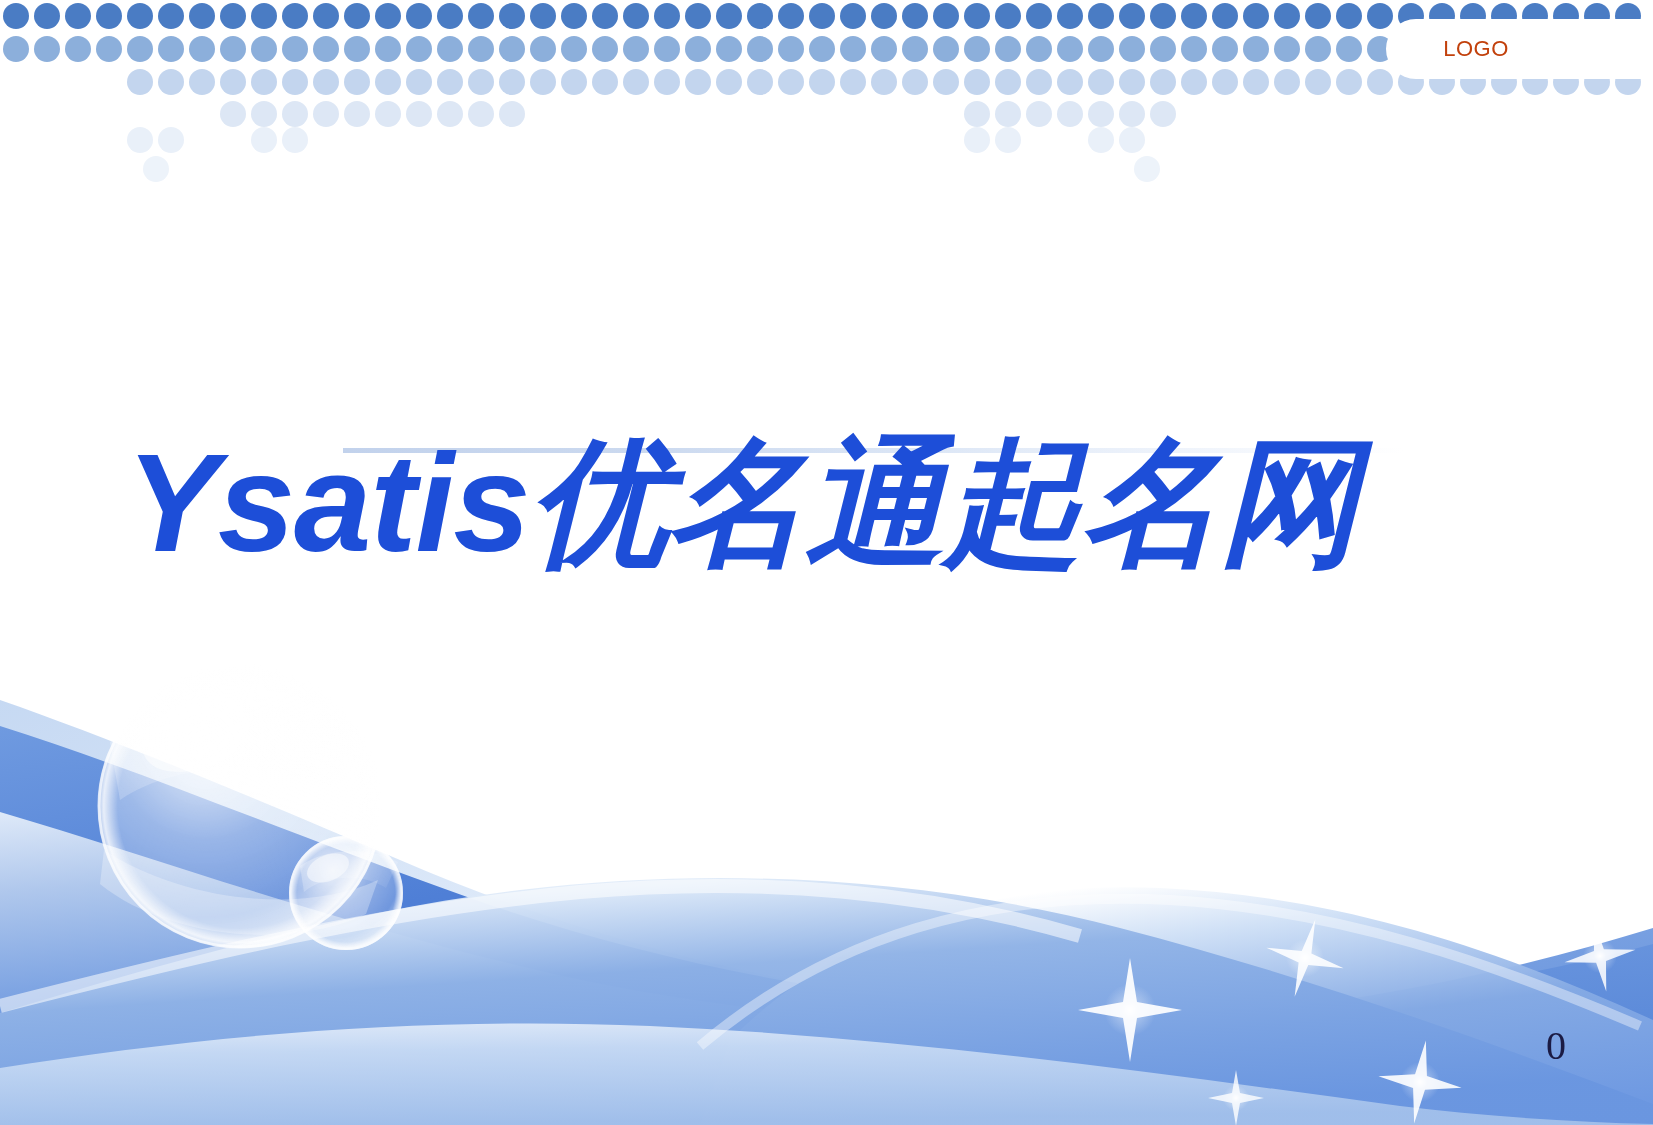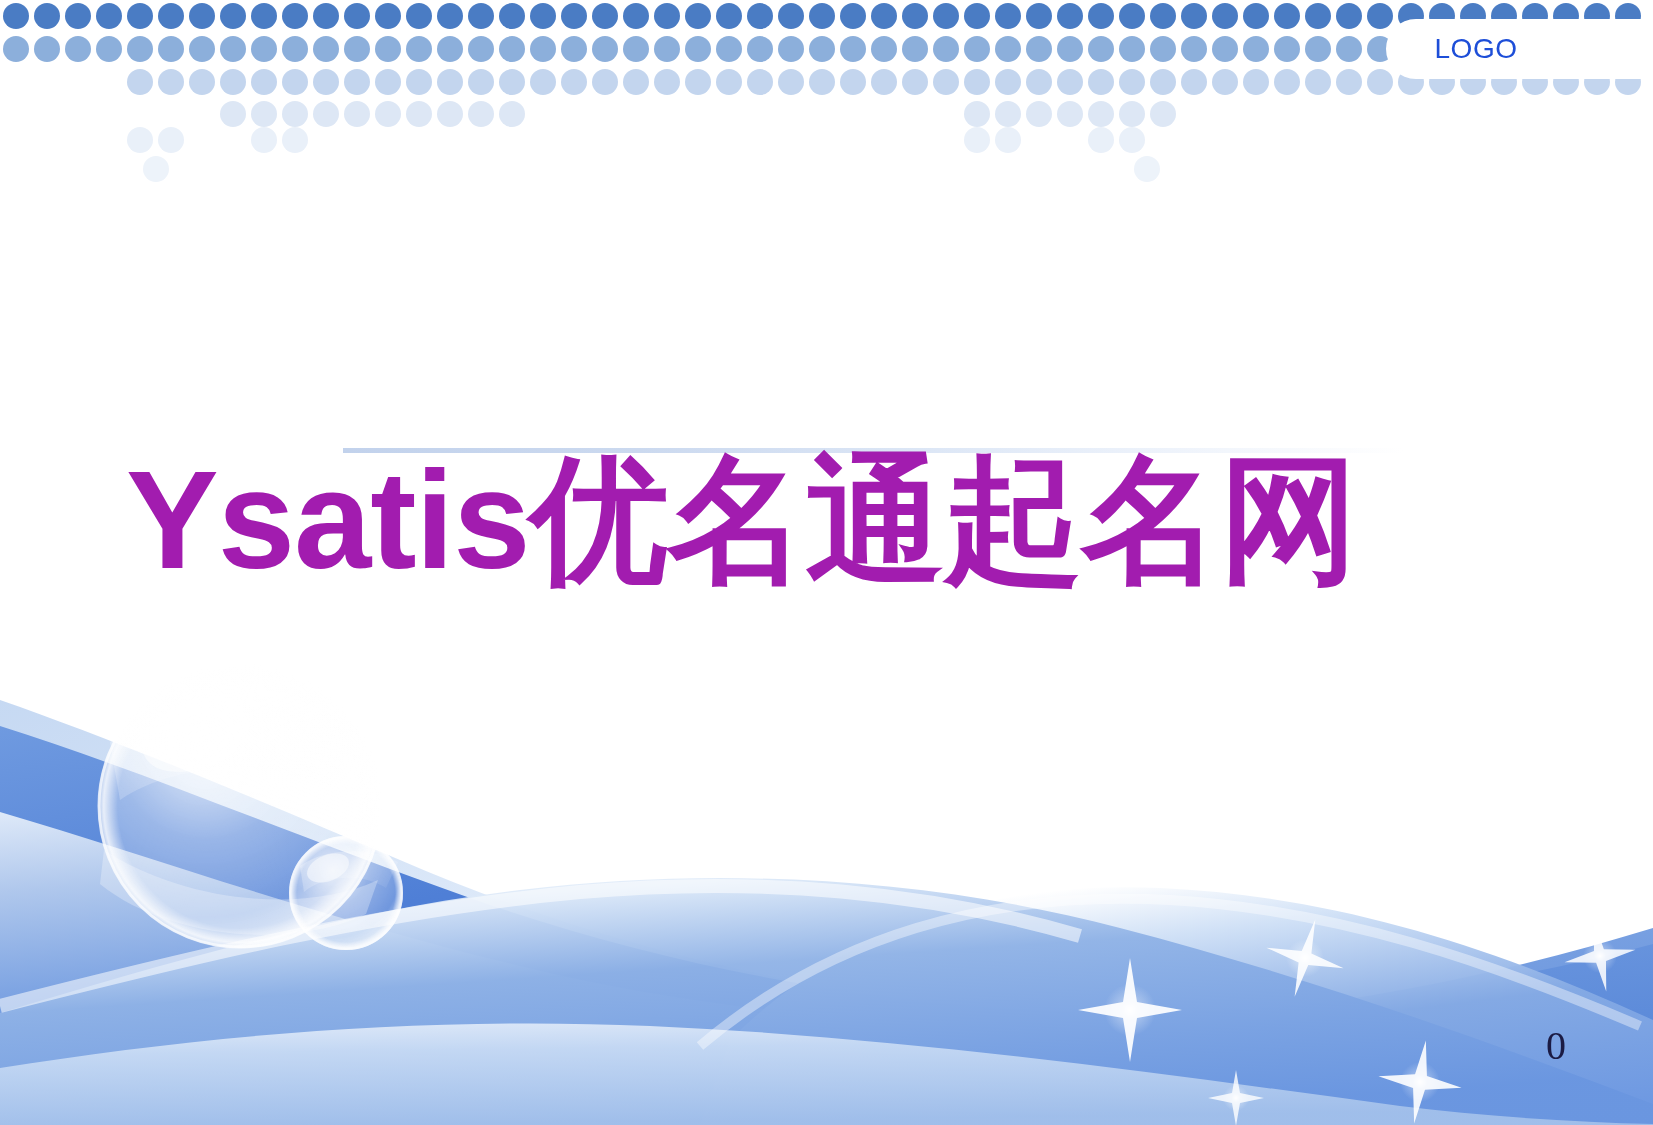--- a/index.html
+++ b/index.html
@@ -38,23 +38,23 @@
   }
   #logo-text {
     position: absolute;
     left: 1386px;
     top: 19px;
     width: 180px;
     height: 60px;
     display: flex;
     align-items: center;
     justify-content: center;
-    font-size: 28px;
+    font-size: 22px;
     letter-spacing: 0.5px;
-    color: #1d4ed8;
+    color: #c2410c;
     z-index: 6;
     font-weight: 400;
   }
   
   #title-rule {
     position: absolute;
     left: 343px;
     top: 448px;
     width: 1060px;
     height: 5px;
@@ -62,29 +62,30 @@
     background: linear-gradient(to right,
         #c2d2ec 0%,
         #cbd9ef 28%,
         #dde7f6 56%,
         #eef3fb 78%,
         rgba(255,255,255,0) 100%);
   }
   #title {
     position: absolute;
     left: 126px;
-    top: 442px;
+    top: 425px;
     width: 1400px;
     z-index: 4;
     font-size: 139px;
     font-weight: bold;
     line-height: 1.12;
     letter-spacing: -1px;
-    color: #a21caf;
+    color: #1d4ed8;
     white-space: nowrap;
+    font-style: italic;
   }
   #page-number {
     position: absolute;
     left: 1536px;
     top: 1022px;
     width: 40px;
     text-align: center;
     font-size: 40px;
     color: #1b1b44;
     z-index: 7;

